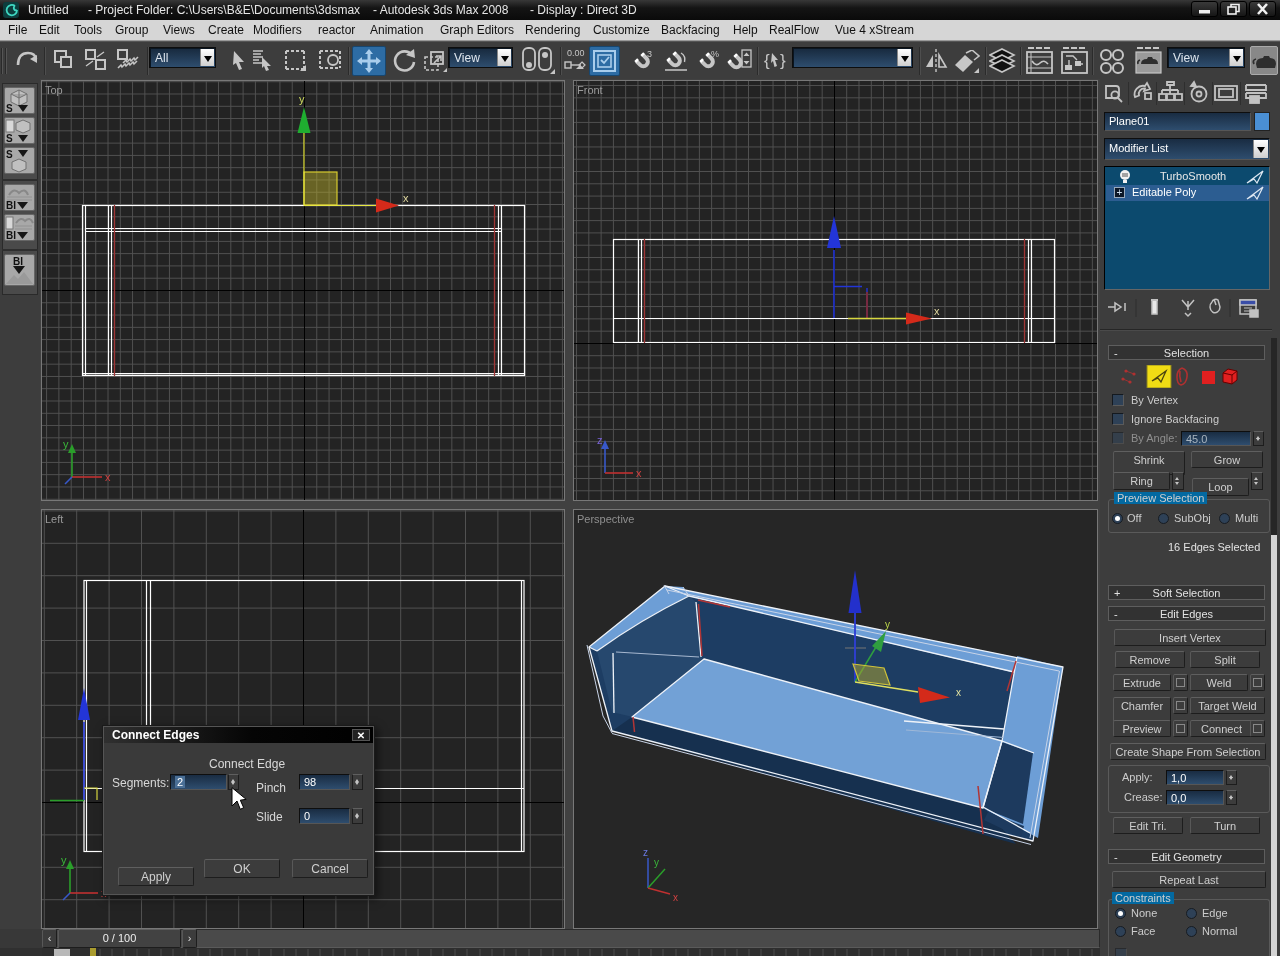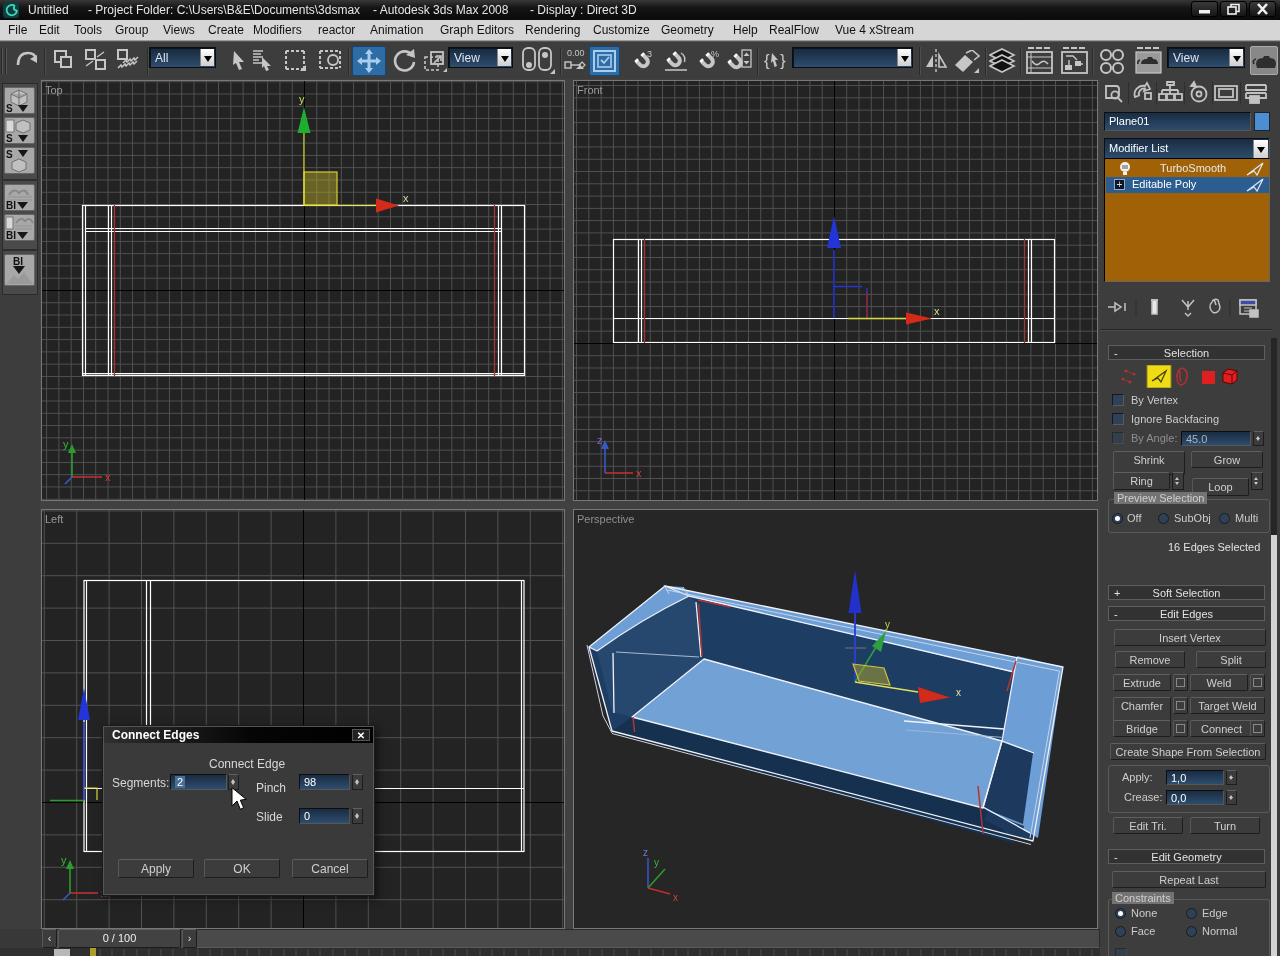--- a/index.html
+++ b/index.html
@@ -38,21 +38,21 @@
 .spin:after{content:"";position:absolute;left:2px;bottom:2px;border:2.5px solid transparent;border-top:3px solid #c4c4c4;}
 .chk{position:absolute;width:12px;height:12px;background:#2e4157;border:1px solid #14191f;
   border-bottom-color:#5a5a5a;border-right-color:#5a5a5a;}
 .radio{position:absolute;width:11px;height:11px;border-radius:50%;background:#2e4157;border:1px solid #171c22;}
 .radio.on{background:#2e4157;}
 .radio.on:after{content:"";position:absolute;left:2px;top:2px;width:5px;height:5px;border-radius:50%;background:#fff;}
 .rollout{position:absolute;left:8px;width:157px;height:15px;background:#323232;border:1px solid #5e5e5e;
   color:#e2e2e2;text-align:center;font-size:11px;line-height:14px;}
 .rollout i{position:absolute;left:5px;top:0;font-style:normal;}
 .grpbox{position:absolute;border:1px solid #5a5a5a;border-radius:3px;}
-.grplabel{position:absolute;top:-7px;left:8px;background:#737373;padding:0 3px;font-size:11px;color:#cfcfcf;}
+.grplabel{position:absolute;top:-7px;left:8px;background:#0369a1;padding:0 3px;font-size:11px;color:#cfcfcf;}
 #dlg{position:absolute;left:102px;top:725px;width:273px;height:171px;background:#3a3a3a;
   border:1px solid #1a1a1a;box-shadow:0 0 0 1px #555 inset, 3px 3px 8px rgba(0,0,0,.5);color:#d8d8d8;font-size:12px;}
 #dlgtitle{position:absolute;left:1px;top:1px;right:1px;height:16px;
   background:linear-gradient(90deg,#303030,#050505 55%,#000);color:#fff;font-weight:bold;font-size:12px;}
 </style></head>
 <body>
 <div id="titlebar">
   <svg class="abs" style="left:3px;top:2px" width="16" height="16" viewBox="0 0 16 16">
     <rect x="0" y="0" width="16" height="16" rx="3" fill="#0d3d3d"></rect>
     <path d="M12 4 a5.2 5.2 0 1 0 2 4 M12 4 a2.2 2.2 0 1 0 2 4" fill="none" stroke="#3fd8c2" stroke-width="1.8"></path>
@@ -80,21 +80,21 @@
     <span style="left:74px">Tools</span>
   <span style="left:115px">Group</span>
     <span style="left:163px">Views</span>
     <span style="left:208px">Create</span>
   <span style="left:253px">Modifiers</span>
     <span style="left:318px">reactor</span>
     <span style="left:370px">Animation</span>
   <span style="left:440px">Graph Editors</span>
     <span style="left:525px">Rendering</span>
     <span style="left:593px">Customize</span>
-  <span style="left:661px">Geometry</span>
+  <span style="left:661px">Backfacing</span>
     <span style="left:733px">Help</span>
     <span style="left:769px">RealFlow</span>
   <span style="left:835px">Vue 4 xStream</span>
 </div>
 <div id="toolbar">
 <div class="abs" style="left:1px;top:6px;width:2px;height:26px;background:#2a2a2a;border-right:1px solid #555"></div>
 <div class="abs" style="left:5px;top:6px;width:2px;height:26px;background:#2a2a2a;border-right:1px solid #555"></div>
 <svg class="abs" style="left:15px;top:7px" width="24" height="22" viewBox="0 0 24 22">
  <path d="M3 16 Q3 4 13 4 Q20 4 21 10" fill="none" stroke="#c6c6c6" stroke-width="2.6"></path>
  <path d="M15 10 L22 14 L22 6 Z" fill="#c6c6c6"></path>
@@ -494,21 +494,21 @@
  </g>
 </svg>
 <div class="field" style="left:4px;top:33px;width:147px;height:19px">
       <span class="v" style="top:2px">Plane01</span>
     </div>
 <div class="abs" style="left:154px;top:33px;width:16px;height:19px;background:#4a8fd4;border:1px solid #222"></div>
 <div class="field" style="left:4px;top:59px;width:166px;height:22px">
       <span class="v" style="top:3px">Modifier List</span>
  <div class="ddbtn" style="width:15px"></div>
     </div>
-<div class="abs" style="left:4px;top:79px;width:166px;height:124px;background:#a16207;border:1px solid #000;border-bottom-color:#666;border-right-color:#666">
+<div class="abs" style="left:4px;top:87px;width:166px;height:124px;background:#0c4a6e;border:1px solid #000;border-bottom-color:#666;border-right-color:#666">
  <div class="abs" style="left:1px;top:2px;width:162px;height:16px;color:#e8e8e8">
    <svg class="abs" style="left:12px;top:0px" width="14" height="15" viewBox="0 0 14 15">
           <circle cx="7" cy="6" r="5" fill="#f2f2f2"></circle>
           <rect x="5" y="11" width="4" height="3" fill="#f2f2f2"></rect>
           <path d="M4 5 h6 M4 7 h6" stroke="#555" stroke-width="1"></path>
         </svg>
    <span class="abs" style="left:54px;top:1px">TurboSmooth</span>
    <svg class="abs" style="left:140px;top:1px" width="18" height="14" viewBox="0 0 18 14">
           <path d="M1 13 L17 1 L11 13 L8 9 Z" fill="none" stroke="#dfe8f2" stroke-width="1.2"></path>
         </svg>
@@ -576,35 +576,35 @@
     <span class="abs" style="left:27px;top:433px">Off</span>
 <div class="radio" style="left:58px;top:434px"></div>
     <span class="abs" style="left:74px;top:433px">SubObj</span>
 <div class="radio" style="left:119px;top:434px"></div>
     <span class="abs" style="left:135px;top:433px">Multi</span>
 <span class="abs" style="left:68px;top:462px;color:#e2e2e2">16 Edges Selected</span>
 <div class="rollout" style="top:506px"><i>+</i>Soft Selection</div>
 <div class="rollout" style="top:527px"><i>-</i>Edit Edges</div>
 <div class="btn" style="left:14px;top:550px;width:152px;height:17px;line-height:16px">Insert Vertex</div>
 <div class="btn" style="left:15px;top:572px;width:70px;height:17px;line-height:16px">Remove</div>
-<div class="btn" style="left:96px;top:572px;width:70px;height:17px;line-height:16px">Split</div>
+<div class="btn" style="left:90px;top:572px;width:70px;height:17px;line-height:16px">Split</div>
 <div class="btn" style="left:13px;top:595px;width:58px;height:17px;line-height:16px">Extrude</div>
 <div class="btn" style="left:73px;top:595px;width:15px;height:17px">
       <div class="abs" style="left:2px;top:3px;width:9px;height:9px;border:1px solid #888"></div>
     </div>
 <div class="btn" style="left:90px;top:595px;width:58px;height:17px;line-height:16px">Weld</div>
 <div class="btn" style="left:150px;top:595px;width:15px;height:17px">
       <div class="abs" style="left:2px;top:3px;width:9px;height:9px;border:1px solid #888"></div>
     </div>
 <div class="btn" style="left:13px;top:618px;width:58px;height:26px;line-height:16px">Chamfer</div>
 <div class="btn" style="left:73px;top:618px;width:15px;height:17px">
       <div class="abs" style="left:2px;top:3px;width:9px;height:9px;border:1px solid #888"></div>
     </div>
 <div class="btn" style="left:90px;top:618px;width:75px;height:17px;line-height:16px">Target Weld</div>
-<div class="btn" style="left:13px;top:641px;width:58px;height:17px;line-height:16px">Bridge</div>
+<div class="btn" style="left:13px;top:641px;width:58px;height:17px;line-height:16px">Preview</div>
 <div class="btn" style="left:73px;top:641px;width:15px;height:17px">
       <div class="abs" style="left:2px;top:3px;width:9px;height:9px;border:1px solid #888"></div>
     </div>
 <div class="btn" style="left:90px;top:641px;width:63px;height:17px;line-height:16px">Connect</div>
 <div class="btn" style="left:150px;top:641px;width:15px;height:17px">
       <div class="abs" style="left:2px;top:3px;width:9px;height:9px;border:1px solid #888"></div>
     </div>
 <div class="btn" style="left:10px;top:664px;width:156px;height:17px;line-height:16px">Create Shape From Selection</div>
 <div class="grpbox" style="left:8px;top:686px;width:162px;height:48px"></div>
 <span class="abs" style="left:22px;top:692px">Apply:</span>
@@ -666,19 +666,19 @@
  <span class="abs" style="left:153px;top:55px">Pinch</span>
  <div class="field" style="left:196px;top:48px;width:51px;height:16px">
       <span class="v">98</span>
     </div>
  <div class="spin" style="left:249px;top:48px;width:11px;height:16px"></div>
  <span class="abs" style="left:153px;top:84px">Slide</span>
  <div class="field" style="left:196px;top:82px;width:51px;height:16px">
       <span class="v">0</span>
     </div>
  <div class="spin" style="left:249px;top:82px;width:11px;height:16px"></div>
- <div class="btn" style="left:15px;top:133px;width:76px;height:19px;line-height:18px;font-size:12px">Apply</div>
+ <div class="btn" style="left:15px;top:141px;width:76px;height:19px;line-height:18px;font-size:12px">Apply</div>
  <div class="btn" style="left:101px;top:133px;width:76px;height:19px;line-height:18px;font-size:12px">OK</div>
  <div class="btn" style="left:189px;top:133px;width:76px;height:19px;line-height:18px;font-size:12px">Cancel</div>
  <svg class="abs" style="left:127px;top:60px" width="19" height="25" viewBox="0 0 22 30">
   <path d="M2 2 L2 24 L8 18 L12 28 L16 26 L12 17 L19 16 Z" fill="#fff" stroke="#000" stroke-width="1.2"></path>
  </svg>
 </div>
 
 </body></html>

